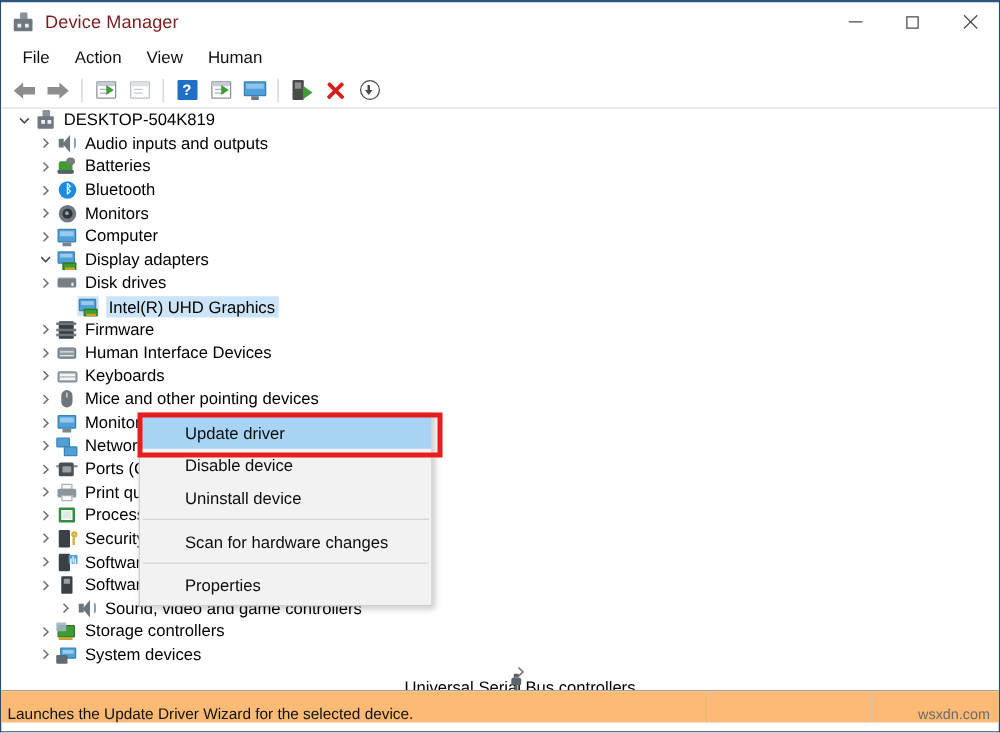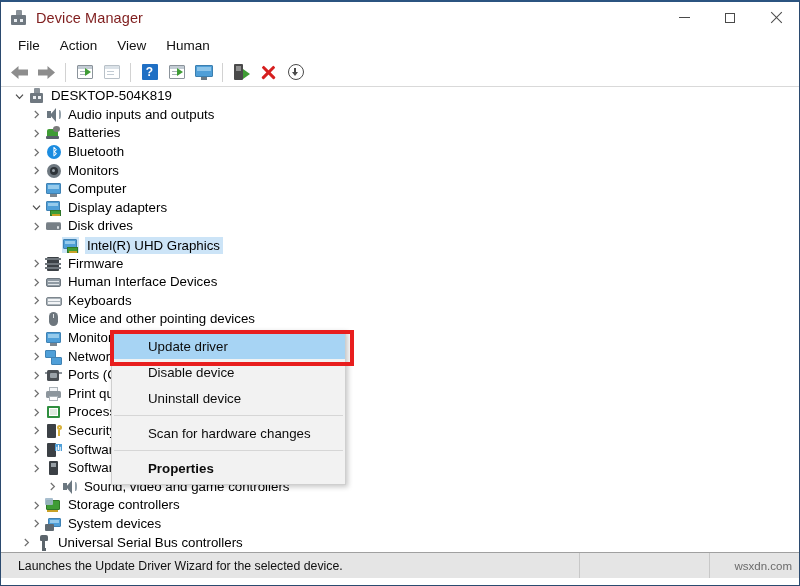--- a/index.html
+++ b/index.html
@@ -246,43 +246,42 @@
   }
   .ctx-item {
     height: 26px;
     display: flex; align-items: center;
     padding-left: 36px;
     font-size: 13.3px;
     color: #0c0c0c;
     cursor: default;
   }
   .ctx-item.highlight { background: #a7d4f4; }
-  .ctx-item.bold { font-weight: bold; }
+  .ctx-item.bold { font-weight: normal; }
   .ctx-sep { height: 1px; background: #d6d6d6; margin: 4px 2px 4px 2px; }
 
   
   #red-box {
     position: absolute;
     left: 109px; top: 243px;
     width: 244px; height: 36px;
     border: 4px solid #e81e1e;
     z-index: 60;
     pointer-events: none;
   }
 
   
   #statusbar {
     position: relative;
     height: 25px;
-    background: #e5e5e5;
+    background: #fdba74;
     display: flex;
-    align-items: center;
+    align-items: flex-end;
     font-size: 12.3px;
     color: #111111;
-    padding-left: 12px;
   }
   #status-main { flex: 0 0 566px; padding-left: 5px; white-space: nowrap; }
   #status-sep1 { width: 1px; height: 25px; background: #c8c8c8; }
   #status-mid   { flex: 0 0 129px; }
   #status-sep2 { width: 1px; height: 25px; background: #c8c8c8; }
   #status-right { flex: 1; text-align: right; padding-right: 7px; color: #6b6b6b; font-size: 11.5px; }
 </style>
 </head>
 <body>
 
@@ -691,21 +690,21 @@
             <path d="M2.8 1 L6.4 4.5 L2.8 8" fill="none" stroke="#707070" stroke-width="1.2"></path>
           </svg>
       </div>
       <div class="ticon ic-sys">
           <div class="s"></div>
           <div class="u"></div>
         </div>
       <div class="rlabel">System devices</div>
     </div>
 
-    <div class="row" style="padding-left:17px;">
+    <div class="row" style="padding-left:32px;flex-direction:column;">
       <div class="twisty">
         <svg width="9" height="9" viewBox="0 0 9 9">
             <path d="M2.8 1 L6.4 4.5 L2.8 8" fill="none" stroke="#707070" stroke-width="1.2"></path>
           </svg>
       </div>
       <div class="ticon ic-usb">
           <div class="h"></div>
           <div class="st"></div>
           <div class="d"></div>
         </div>

